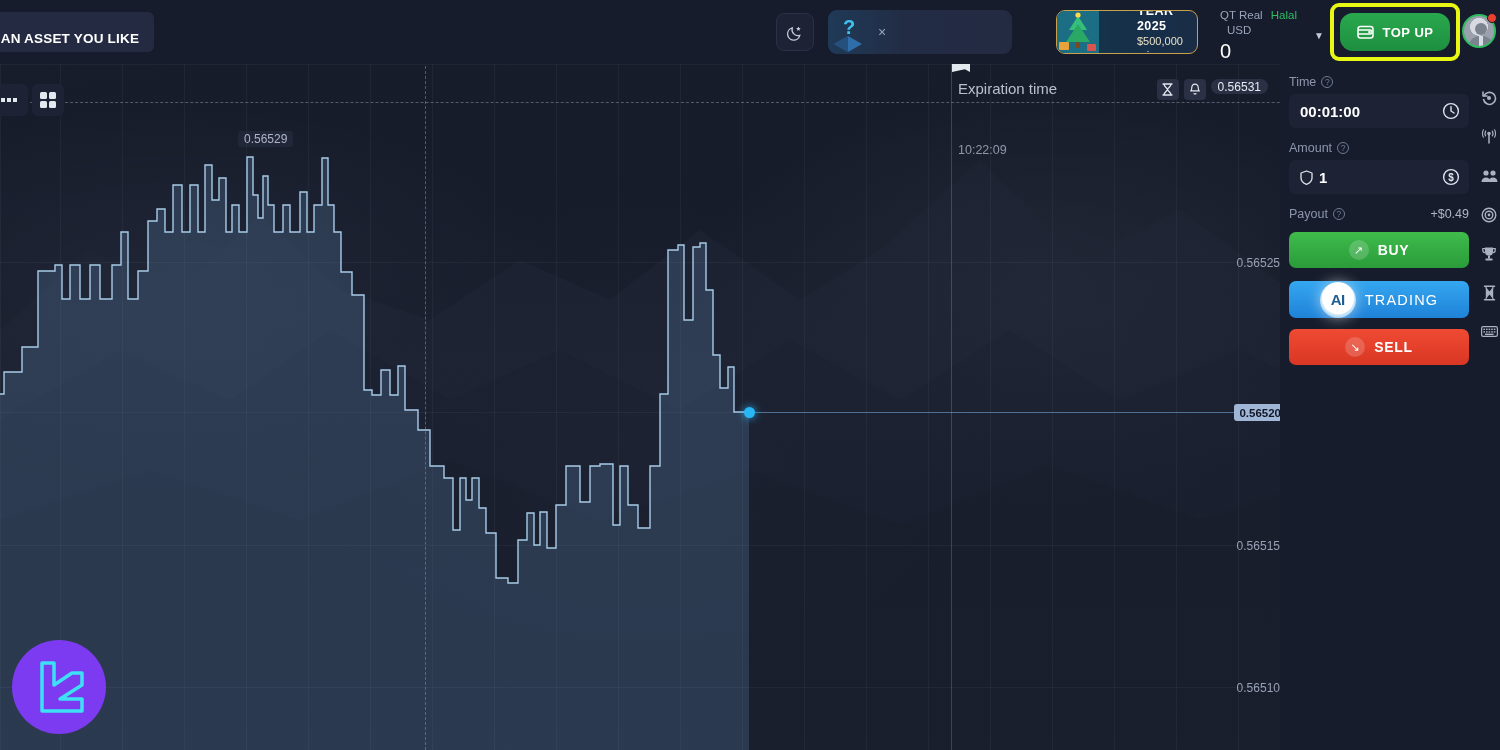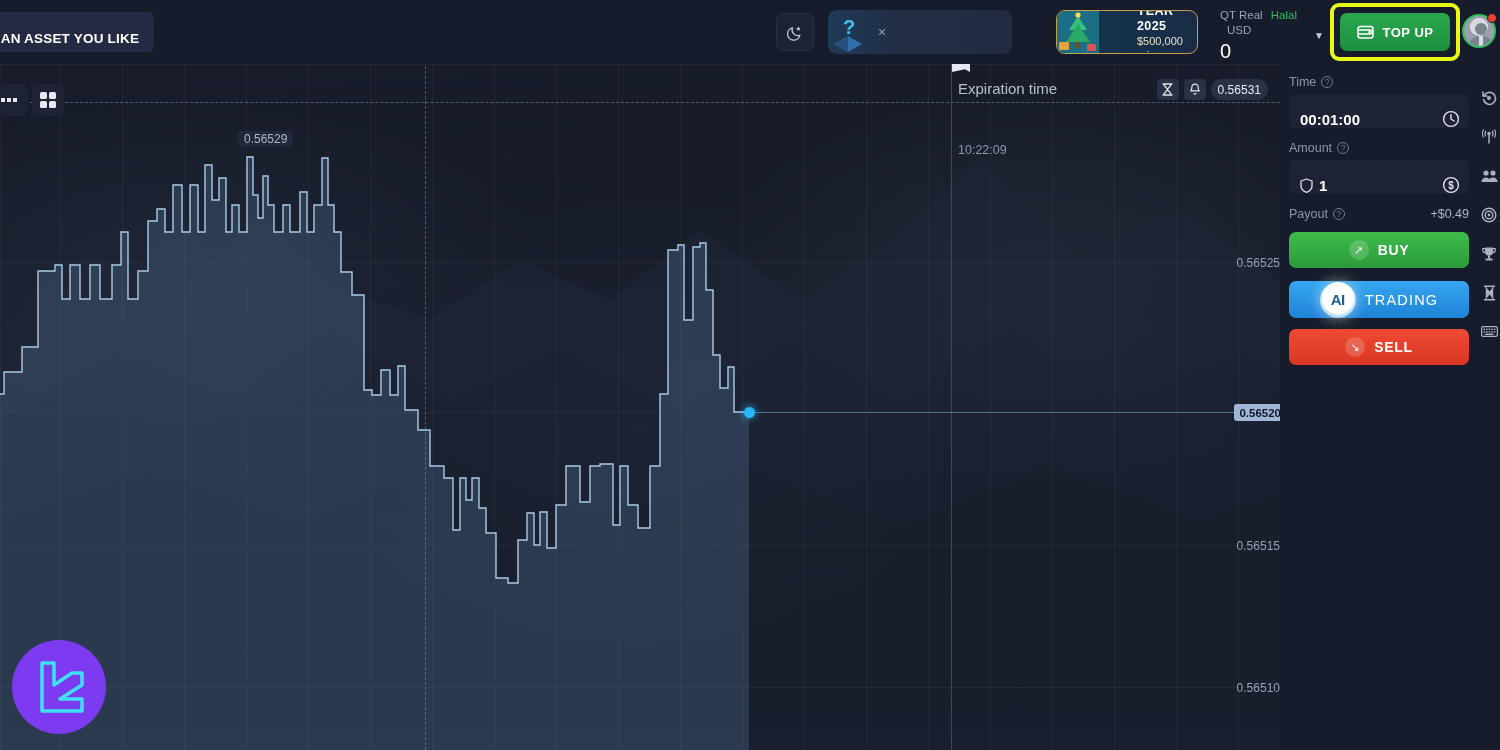--- a/index.html
+++ b/index.html
@@ -113,21 +113,21 @@
   .bal-caret { position:absolute; right:6px; top:22px; color:#c3cad8; font-size:10px; }
 
   
   .topup-highlight {
     position:absolute; left:1330px; top:3px; width:130px; height:58px;
     border:4px solid #e8f814; border-radius:9px; z-index:45;
   }
   .topup-btn {
     position:absolute; left:1340px; top:13px; width:110px; height:38px;
     background:linear-gradient(180deg,#2aa84e,#1d8f3f);
-    border-radius:7px; display:flex; align-items:center; justify-content:center;
+    border-radius:13px; display:flex; align-items:center; justify-content:center;
     gap:8px; cursor:pointer; z-index:46;
   }
   .topup-btn span { font-size:13px; font-weight:bold; color:#fff; letter-spacing:.5px; }
 
   .avatar-wrap { position:absolute; left:1462px; top:14px; width:34px; height:34px; z-index:46; }
   .avatar {
     width:34px; height:34px; border-radius:50%;
     background:radial-gradient(circle at 50% 36%, #d7dae0 0 36%, #9aa1ac 37% 100%);
     border:2px solid #2fbd62; position:relative; overflow:hidden;
   }
@@ -144,21 +144,21 @@
   }
   .lt-btn.first { margin-left:-8px; width:36px; }
 
   
   .chart-ctl { position:absolute; top:79px; display:flex; gap:5px; z-index:30; }
   .cc-btn {
     width:22px; height:21px; border-radius:4px; background:#2a3145;
     display:flex; align-items:center; justify-content:center; cursor:pointer;
   }
   .cc-price {
-    height:21px; padding:0 7px; border-radius:10px; background:#2a3145;
+    height:15px; padding:0 7px; border-radius:10px; background:#2a3145;
     font-size:12px; color:#e7ebf2; display:flex; align-items:center; cursor:pointer;
   }
 
   
   .axis { position:absolute; right:220px; top:56px; width:60px; height:694px; z-index:25; }
   .axis-lbl { position:absolute; right:0; font-size:12px; color:#97a0b2; white-space:nowrap; }
   .cur-price-badge {
     position:absolute; right:-6px; height:17px; padding:0 5px;
     background:#9fb6d6; color:#101626; font-size:11.5px; font-weight:bold;
     border-radius:3px; display:flex; align-items:center; z-index:28;
@@ -190,21 +190,21 @@
     background:#161c2b; z-index:40; padding:11px 9px 0 9px;
   }
   .p-label { font-size:12.5px; color:#8d96ad; display:flex; align-items:center; gap:5px; margin-bottom:5px; }
   .p-label:not(:first-child) { margin-top:13px; }
   .qmark {
     width:12px; height:12px; border-radius:50%; border:1px solid #6f7a91;
     font-size:8.5px; line-height:10px; text-align:center; color:#6f7a91;
   }
   .p-field {
     height:34px; background:#1d2335; border-radius:6px;
-    display:flex; align-items:flex-end; justify-content:space-between;
+    display:flex; align-items:center; justify-content:space-between;
     padding:0 9px 0 11px; cursor:pointer;
   }
   .p-field .pf-val { font-size:15px; font-weight:bold; color:#fff; display:flex; align-items:center; gap:6px; }
   .p-field .pf-ic { color:#c8cfdc; display:flex; align-items:center; }
 
   .payout-row { display:flex; justify-content:space-between; align-items:center; margin-bottom:5px; }
   .payout-row .pr-right { font-size:12.5px; color:#aeb6c6; }
   .payout-box {
     height:30px; background:#1d2335; border-radius:6px;
     display:flex; align-items:center; justify-content:space-between; padding:0 11px;

